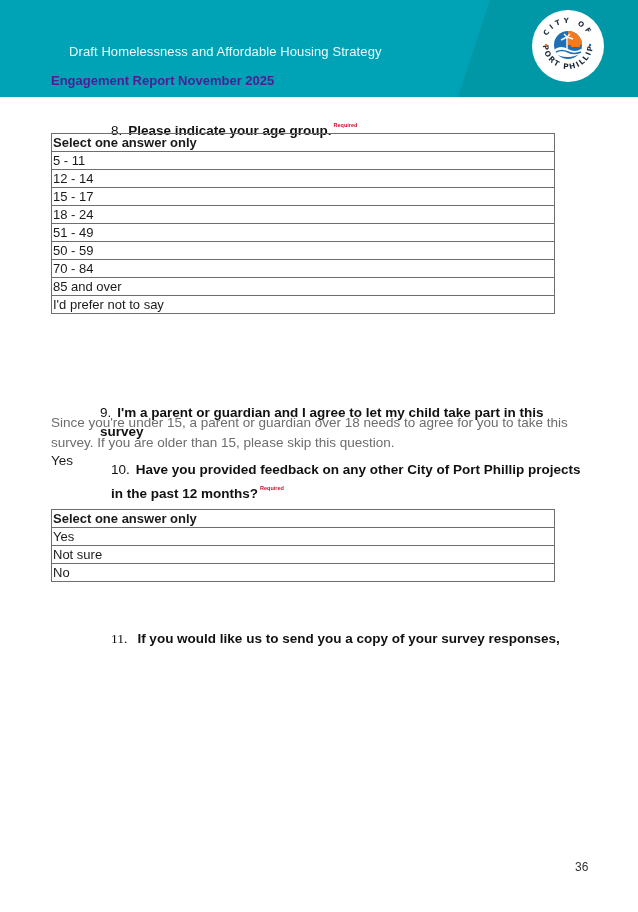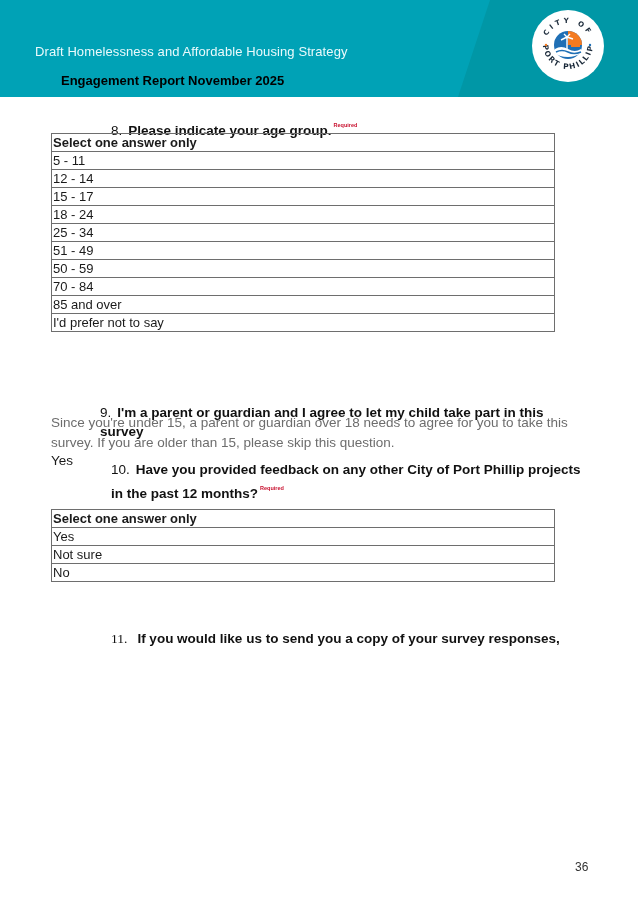--- a/index.html
+++ b/index.html
@@ -12,25 +12,25 @@
   .header {
     position: absolute; left: 0; top: 0; width: 638px; height: 97px;
     background: #00a2b6; overflow: hidden;
   }
   .header-shade {
     position: absolute; top: 0; left: 0; width: 638px; height: 97px;
     background: #0097a6;
     clip-path: polygon(490px 0, 638px 0, 638px 97px, 458px 97px);
   }
   .header-title {
-    position: absolute; left: 35px; top: 44px; font-size: 13px; color: #eafafc;
+    position: absolute; left: 69px; top: 44px; font-size: 13px; color: #eafafc;
     letter-spacing: 0.1px;
   }
   .header-subtitle {
-    position: absolute; left: 61px; top: 73px; font-size: 13px; color: #000000;
+    position: absolute; left: 51px; top: 73px; font-size: 13px; color: #4c1d95;
     font-weight: bold;
   }
   .logo {
     position: absolute; left: 531px; top: 9px; width: 74px; height: 74px;
   }
   .q-title {
     position: absolute; font-size: 13.5px; font-weight: bold; color: #111;
     line-height: 19px;
   }
   .q-num { font-weight: normal; margin-right: 6px; }
@@ -104,23 +104,20 @@
   <tr>
         <td>12 - 14</td>
       </tr>
   <tr>
         <td>15 - 17</td>
       </tr>
   <tr>
         <td>18 - 24</td>
       </tr>
   <tr>
-        <td>25 - 34</td>
-      </tr>
-  <tr>
         <td>51 - 49</td>
       </tr>
   <tr>
         <td>50 - 59</td>
       </tr>
   <tr>
         <td>70 - 84</td>
       </tr>
   <tr>
         <td>85 and over</td>

